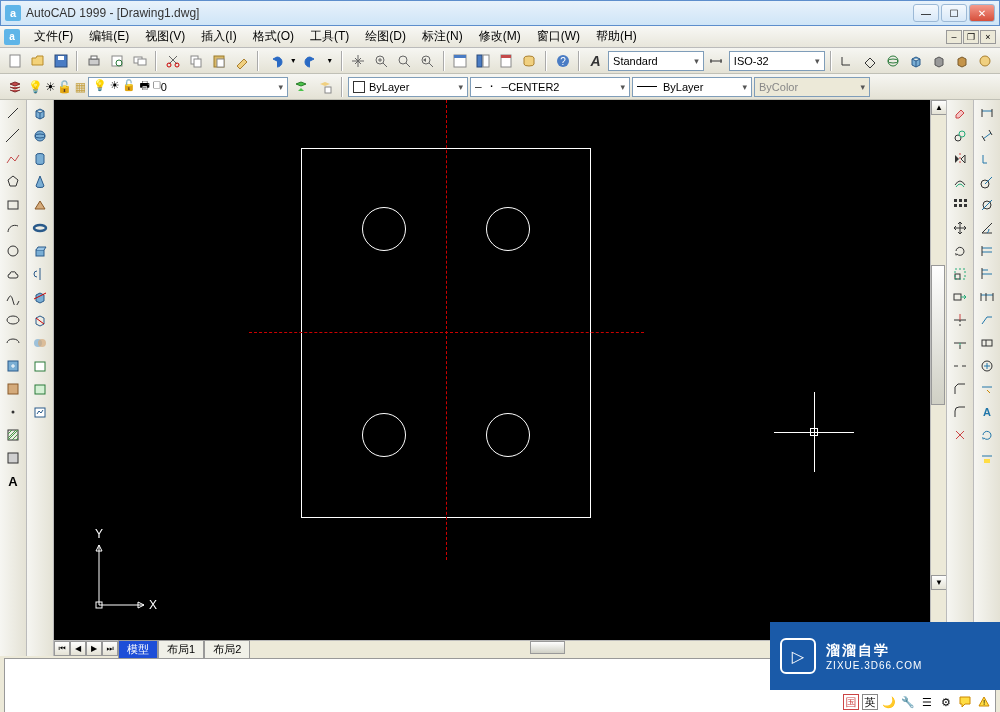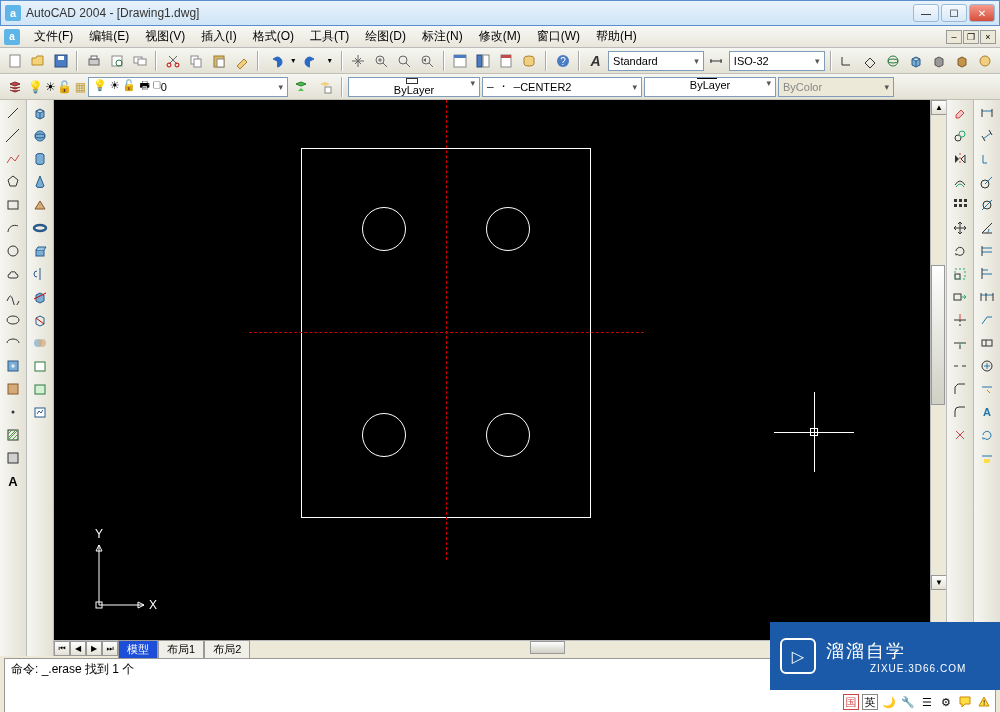--- a/index.html
+++ b/index.html
@@ -24,21 +24,21 @@
 .toolbar-row { height: 26px; background: linear-gradient(#f6f6f2, #e4e2d5); border-bottom: 1px solid #c0c0b6; display: flex; align-items: center; padding: 0 4px; gap: 2px; }
 .tbtn { width: 22px; height: 22px; display: flex; align-items: center; justify-content: center; cursor: pointer; border: 1px solid transparent; }
 .tsep { width: 2px; height: 20px; border-left: 1px solid #aaa; border-right: 1px solid #fff; margin: 0 3px; }
 .dropdown { height: 20px; border: 1px solid #7f9db9; background: #fff; font-size: 11px; display: flex; align-items: center; padding: 0 4px; position: relative; }
 .dropdown::after { content: "▾"; position: absolute; right: 4px; font-size: 9px; color: #555; }
 .dd-small { width: 22px; }
 
 
 .layerbar { display: flex; align-items: center; gap: 2px; }
 .layer-dd { width: 200px; height: 20px; }
-.prop-dd { width: 132px; height: 20px; flex-direction: column; }
+.prop-dd { width: 120px; height: 20px; }
 .color-sw { width: 12px; height: 12px; background: #fff; border: 1px solid #333; margin-right: 4px; }
 
 
 .workarea { position: relative; height: 556px; display: flex; }
 .vtoolbar { width: 27px; background: linear-gradient(90deg, #f6f6f2, #e4e2d5); border-right: 1px solid #bbb; display: flex; flex-direction: column; align-items: center; padding: 2px 0; gap: 1px; }
 .vtoolbar.right { border-left: 1px solid #bbb; border-right: none; }
 .vbtn { width: 22px; height: 22px; display: flex; align-items: center; justify-content: center; cursor: pointer; }
 
 .canvas-wrap { flex: 1; display: flex; flex-direction: column; }
 .canvas { flex: 1; background: #000; position: relative; overflow: hidden; }
@@ -68,35 +68,35 @@
 
 
 .cmdarea { height: 56px; background: #fff; border: 1px solid #999; margin: 2px 4px; padding: 2px 6px; font-size: 12px; line-height: 16px; overflow: hidden; position: relative; font-family: SimSun, monospace; }
 .cmd-close { position: absolute; right: 2px; top: 2px; width: 16px; height: 14px; border: 1px solid #999; background: #ece9d8; font-size: 10px; display: flex; align-items: center; justify-content: center; cursor: pointer; }
 .cmd-tip { position: absolute; right: 26px; top: 2px; background: #ffffe1; border: 1px solid #000; padding: 4px 8px; font-size: 12px; }
 
 
 .watermark { position: absolute; right: 0; bottom: 22px; width: 230px; height: 68px; background: #1a5aa8; color: #fff; display: flex; align-items: center; padding: 0 10px; gap: 10px; }
 .wm-logo { width: 36px; height: 36px; border: 2px solid #fff; border-radius: 6px; display: flex; align-items: center; justify-content: center; font-size: 16px; }
 .wm-text { display: flex; flex-direction: column; }
-.wm-main { font-size: 18px; font-weight: normal; letter-spacing: 2px; }
-.wm-sub { font-size: 10px; letter-spacing: 1px; margin-left: 44px; }
+.wm-main { font-size: 14px; font-weight: bold; letter-spacing: 2px; }
+.wm-sub { font-size: 10px; letter-spacing: 1px; }
 
 
 .tray { position: absolute; right: 8px; bottom: 2px; display: flex; gap: 3px; align-items: center; }
 .tray-ico { width: 16px; height: 16px; font-size: 11px; display: flex; align-items: center; justify-content: center; }
 
 svg { display: block; }
 </style>
 </head>
 <body>
 
 <div class="titlebar">
   <div class="app-icon">a</div>
-  <div class="title">AutoCAD 2004 - [Drawing1.dwg]</div>
+  <div class="title">AutoCAD 1999 - [Drawing1.dwg]</div>
   <div class="winbtns">
     <div class="winbtn">—</div>
     <div class="winbtn">☐</div>
     <div class="winbtn close">✕</div>
   </div>
 </div>
 
 <div class="menubar">
   <div class="mdi-icon">a</div>
   <div class="menuitem">文件(F)</div>
@@ -754,21 +754,20 @@
     <div class="vbtn">
         <svg width="16" height="16">
           <line x1="3" y1="6" x2="13" y2="6" stroke="#27a"></line>
           <rect x="5" y="9" width="6" height="4" fill="#fd4"></rect>
         </svg>
       </div>
   </div>
 </div>
 
 <div class="cmdarea">
-  <div>命令: _.erase 找到 1 个</div>
   <div class="cmd-close">×</div>
   <div class="cmd-tip">方法。</div>
 </div>
 
 <div class="watermark">
   <div class="wm-logo">▷</div>
   <div class="wm-text">
     <div class="wm-main">溜溜自学</div>
     <div class="wm-sub">ZIXUE.3D66.COM</div>
   </div>

